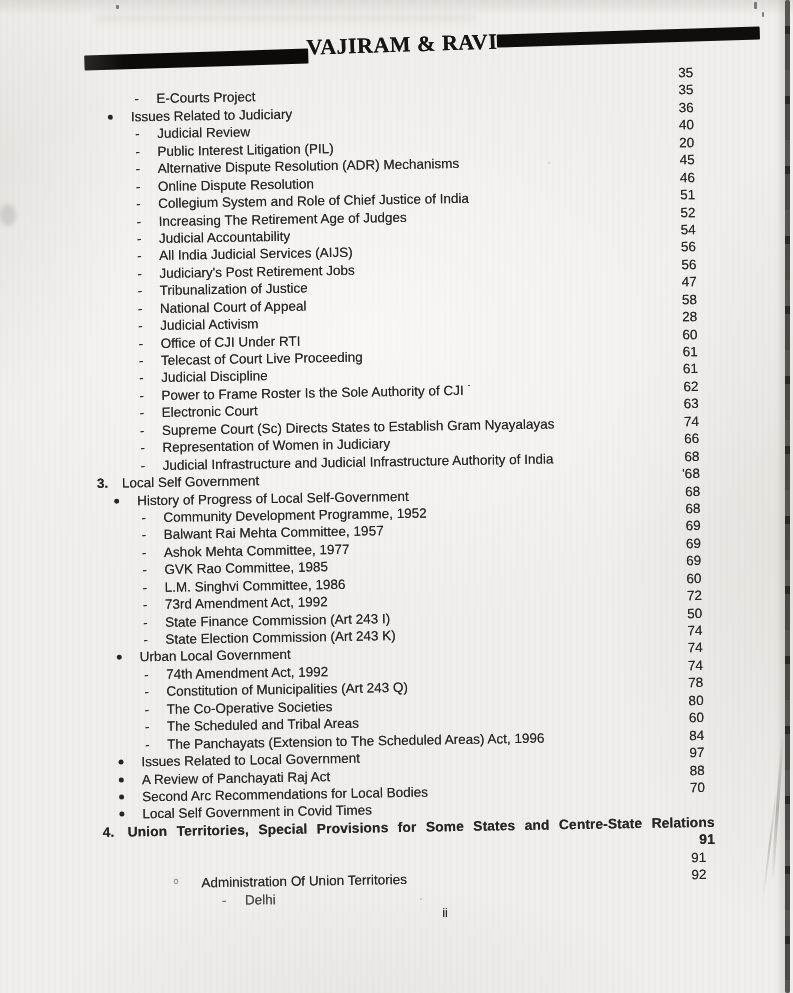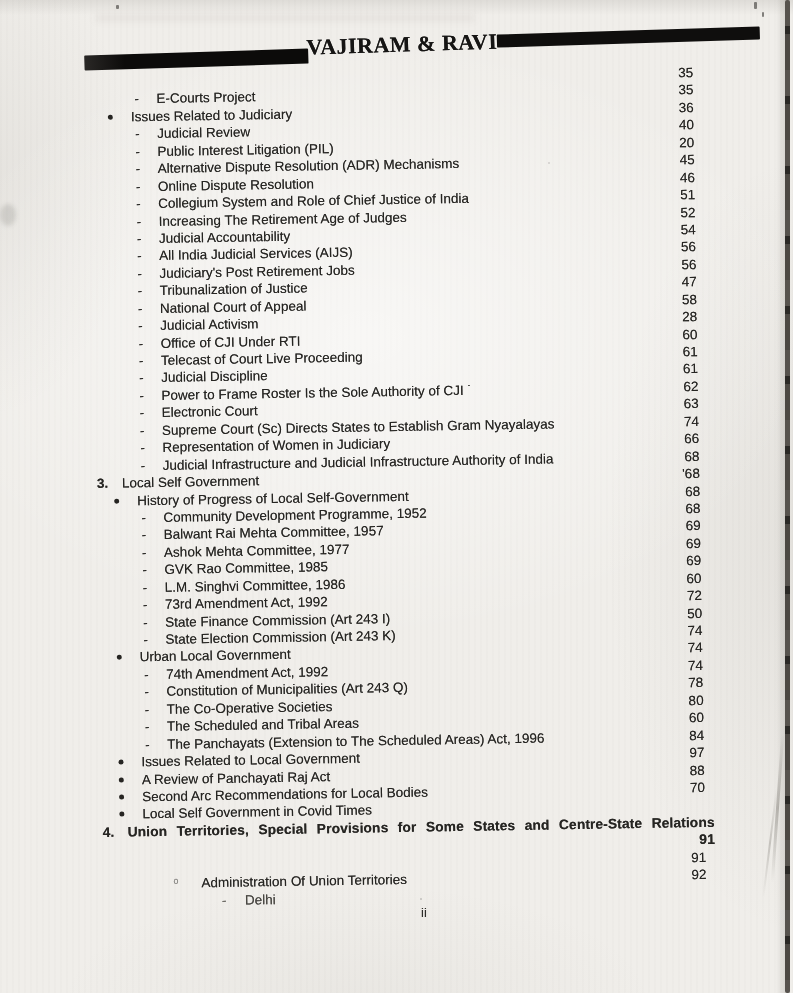--- a/index.html
+++ b/index.html
@@ -68,21 +68,21 @@
   .lv-admin .mk{left:72px;opacity:0.5;font-size:9px;top:-2px;}
   .lv-admin .txt{left:100px;}
   .lv-subdash .mk{left:120px;color:#6f6c66;}
   .lv-subdash .txt{left:143px;color:#3a3834;}
   .row.bold{font-weight:700;}
   .row.bold .pg{margin-right:-9px;font-size:14px;}
   .row.spread .txt{word-spacing:5.5px;font-size:13.8px;letter-spacing:0.1px;}
   .row.spread .mk{font-size:13.8px;}
   .row.dim .txt{color:#4a4843;}
 
-  .footer{position:absolute;left:400px;top:905px;width:48px;text-align:center;
+  .footer{position:absolute;left:400px;top:905px;width:48px;text-align:right;
     font-size:13px;color:#2e2d2a;text-shadow:0 0 0.35px rgba(20,20,20,0.6);}
 </style>
 </head>
 <body>
 
 <div class="page">
 
   <div class="top-band"></div>
 
   <div class="header">

